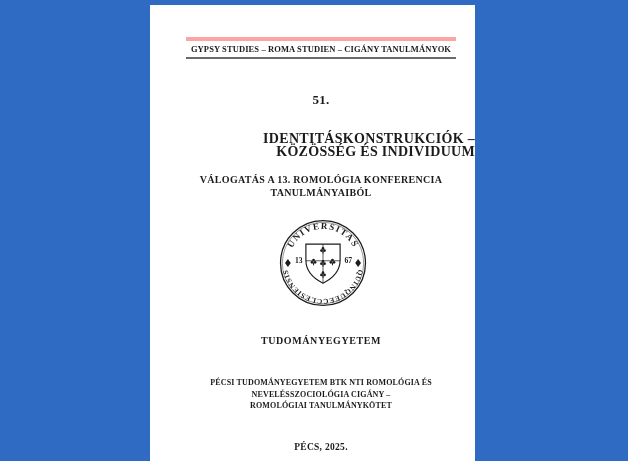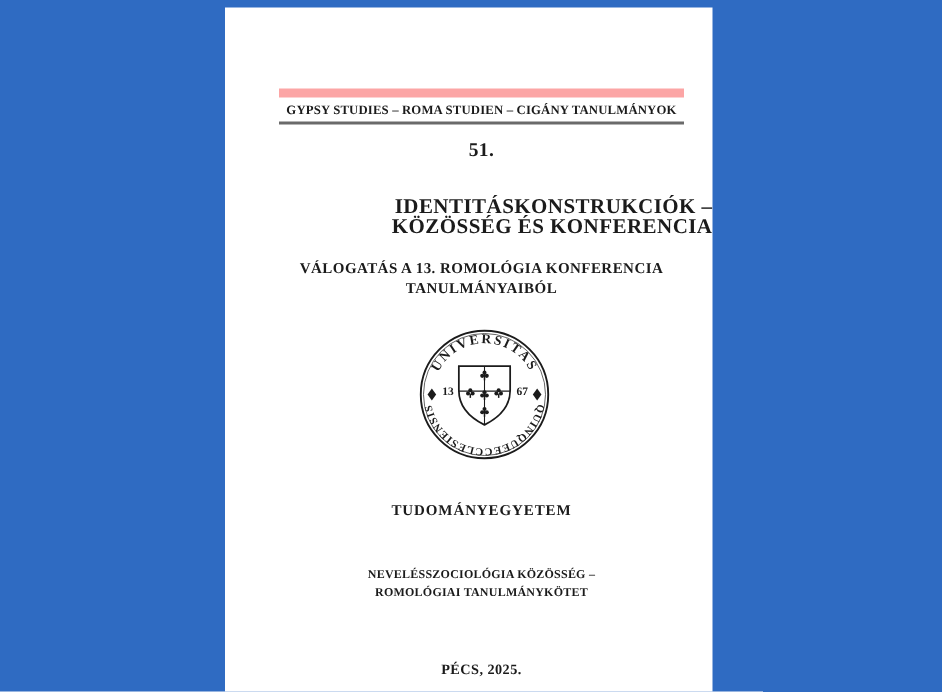--- a/index.html
+++ b/index.html
@@ -33,24 +33,24 @@
   .block {
     position: absolute;
     left: 0;
     right: 0;
     text-align: center;
     font-weight: bold;
     white-space: nowrap;
   }
   .series-bar {
     position: absolute;
-    top: 54px;
+    top: 32px;
     left: 19px;
     width: 270px;
-    border-top: 6px solid #fca5a5;
+    border-top: 4px solid #fca5a5;
     border-bottom: 2px solid #6a6a6a;
     padding: 3px 0 3px 0;
     text-align: center;
     font-weight: bold;
     font-size: 8.5px;
     letter-spacing: 0.1px;
     white-space: nowrap;
   }
   .volume-number {
     top: 87px;
@@ -107,21 +107,21 @@
   <div class="content">
 
     <div class="series-bar">
       <span>GYPSY STUDIES – ROMA STUDIEN – CIGÁNY TANULMÁNYOK</span>
     </div>
 
     <div class="block volume-number">51.</div>
 
     <div class="block title">
       <div>IDENTITÁSKONSTRUKCIÓK –</div>
-      <div>KÖZÖSSÉG ÉS KONFERENCIA</div>
+      <div>KÖZÖSSÉG ÉS INDIVIDUUM</div>
     </div>
 
     <div class="block subtitle">
       <div>VÁLOGATÁS A 13. ROMOLÓGIA KONFERENCIA</div>
       <div>TANULMÁNYAIBÓL</div>
     </div>
 
     <div class="seal-wrap">
       <svg width="90" height="90" viewBox="0 0 100 100">
         <defs>
@@ -160,20 +160,21 @@
         </g>
 
         <text class="seal-text" x="23" y="50" font-size="8.5" text-anchor="middle">13</text>
         <text class="seal-text" x="78" y="50" font-size="8.5" text-anchor="middle">67</text>
       </svg>
     </div>
 
     <div class="block volume-type">TUDOMÁNYEGYETEM</div>
 
     <div class="block publisher">
-      <div>NEVELÉSSZOCIOLÓGIA KÖZÖSSÉG –</div>
+      <div>PÉCSI TUDOMÁNYEGYETEM BTK NTI ROMOLÓGIA ÉS</div>
+      <div>NEVELÉSSZOCIOLÓGIA CIGÁNY –</div>
       <div>ROMOLÓGIAI TANULMÁNYKÖTET</div>
     </div>
 
     <div class="block imprint">PÉCS, 2025.</div>
 
   </div>
 </div>
 
 </body></html>

